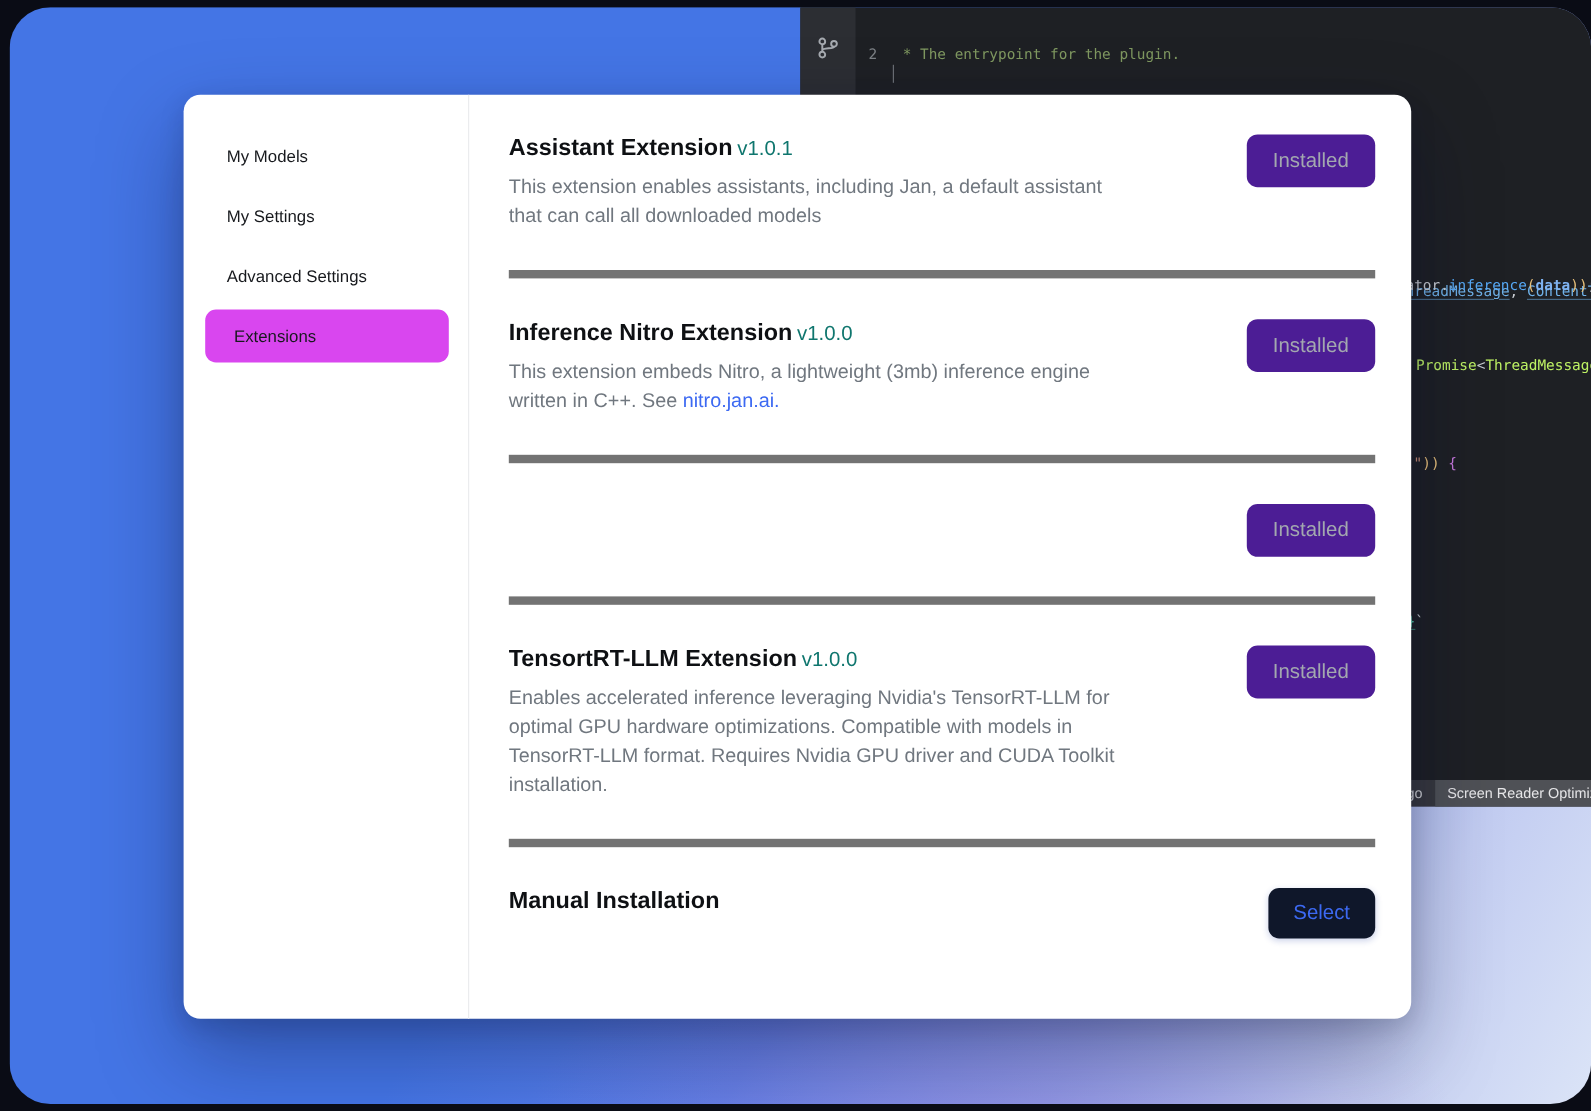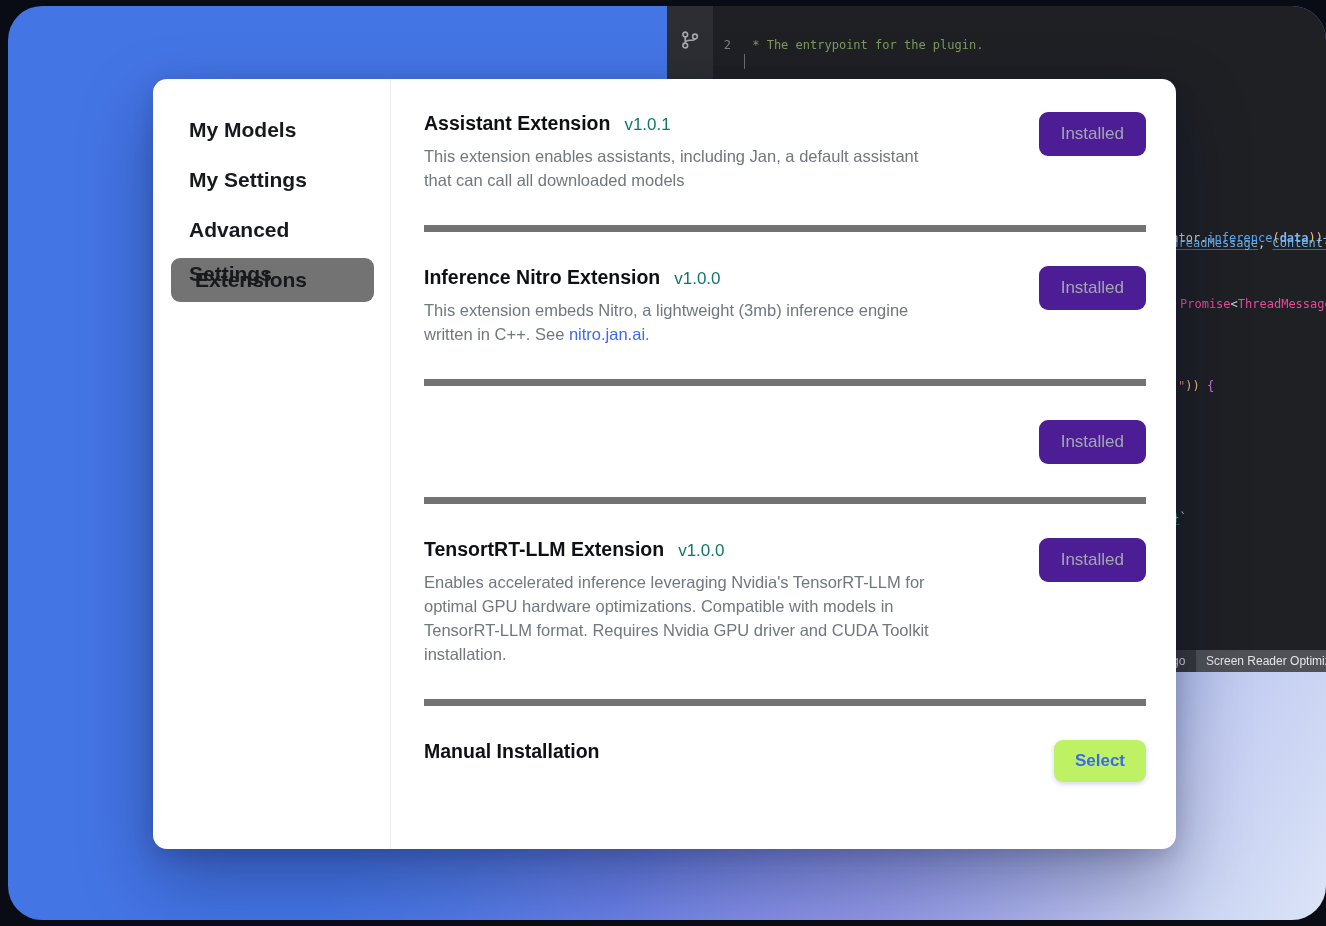--- a/index.html
+++ b/index.html
@@ -37,21 +37,21 @@
   .code-block{position:absolute;top:-2px;left:0;right:0;white-space:pre;}
   .code-line{display:flex;}
   .gutter-num{width:18px;text-align:right;color:#7c8085;padding-right:14px;flex:none;}
   .tok-comment{color:#7f9860;}
   .tok-kw{color:#e0705f;text-decoration:underline;text-underline-offset:2px;text-decoration-color:rgba(224,112,95,.6);}
   .tok-punc{color:#e8c07a;}
   .tok-id{color:#6fb1e8;text-decoration:underline;text-underline-offset:2px;text-decoration-color:rgba(111,177,232,.5);}
   .tok-plain{color:#c9cdd2;}
   .tok-method{color:#56a8f5;margin-top:29px;}
   .tok-arg{color:#7fb3f2;font-weight:bold;}
-  .tok-type{color:#ec4899;}
+  .tok-type{color:#bef264;}
   .tok-str{color:#ce9178;}
   .tok-brace{color:#c678dd;}
   .tok-tpl{color:#4fc9a7;text-decoration:underline;text-underline-offset:2px;text-decoration-color:rgba(79,201,167,.5);}
   .cursor-bar{position:absolute;left:31px;top:48px;width:1px;height:15px;background:#6a6e74;}
   .snippet{position:absolute;white-space:pre;}
   .snip-1{left:451px;top:224px;}
   .snip-2{left:467px;top:290px;}
   .snip-3{left:465px;top:372px;}
   .snip-4{left:452px;top:504px;}
   .status-bar{
@@ -67,36 +67,36 @@
   }
   
   .modal{
     position:absolute;left:145px;top:73px;width:1023px;height:770px;
     background:#ffffff;border-radius:14px;display:flex;
     box-shadow:0 30px 70px rgba(8,15,50,.35),0 6px 20px rgba(8,15,50,.15);
   }
   .nav{width:238px;flex:none;border-right:1px solid #ebecee;padding-top:29px;box-sizing:border-box;}
   .nav-item{
     height:44px;line-height:44px;margin:0 16px 6px 18px;padding-left:18px;
-    border-radius:9px;font-size:21px;font-weight:700;color:#17191d;cursor:pointer;
-  }
-  .nav-item.active{background:#737373;padding-left:24px;}
+    border-radius:9px;font-size:14px;font-weight:400;color:#17191d;cursor:pointer;
+  }
+  .nav-item.active{background:#d946ef;padding-left:24px;}
   .content{flex:1;min-width:0;padding:33px 30px 0 33px;box-sizing:border-box;overflow:hidden;}
   .section{display:flex;align-items:flex-start;padding:34px 0 33px;border-top:7px solid #737373;}
   .section.first{padding-top:0;border-top:none;}
   .sec-text{width:592px;flex:none;}
-  .sec-title-row{display:flex;align-items:baseline;gap:14px;}
+  .sec-title-row{display:flex;align-items:baseline;gap:4px;}
   .sec-title{font-size:19.5px;font-weight:700;color:#0e1013;}
   .sec-version{font-size:17px;color:#0f766e;}
   .sec-desc{margin-top:9px;font-size:16.5px;line-height:24px;color:#70777f;white-space:pre-line;}
   .sec-action{margin-left:auto;flex:none;}
   .btn{border:none;border-radius:9px;height:44px;padding:0 22px;font-size:17px;font-family:inherit;cursor:pointer;}
   .btn-installed{background:#4c1d95;color:#a3a8af;}
   .btn-select{
-    background:#bef264;color:#3c69f2;font-weight:700;height:42px;padding:0 21px;
+    background:#0f172a;color:#3c69f2;font-weight:400;height:42px;padding:0 21px;
     box-shadow:0 2px 5px rgba(30,60,160,.22);
   }
   .link{color:#3c69f2;text-decoration:none;cursor:pointer;}
 </style>
 </head>
 <body>
 
 <div class="stage">
 
   <div class="editor">

